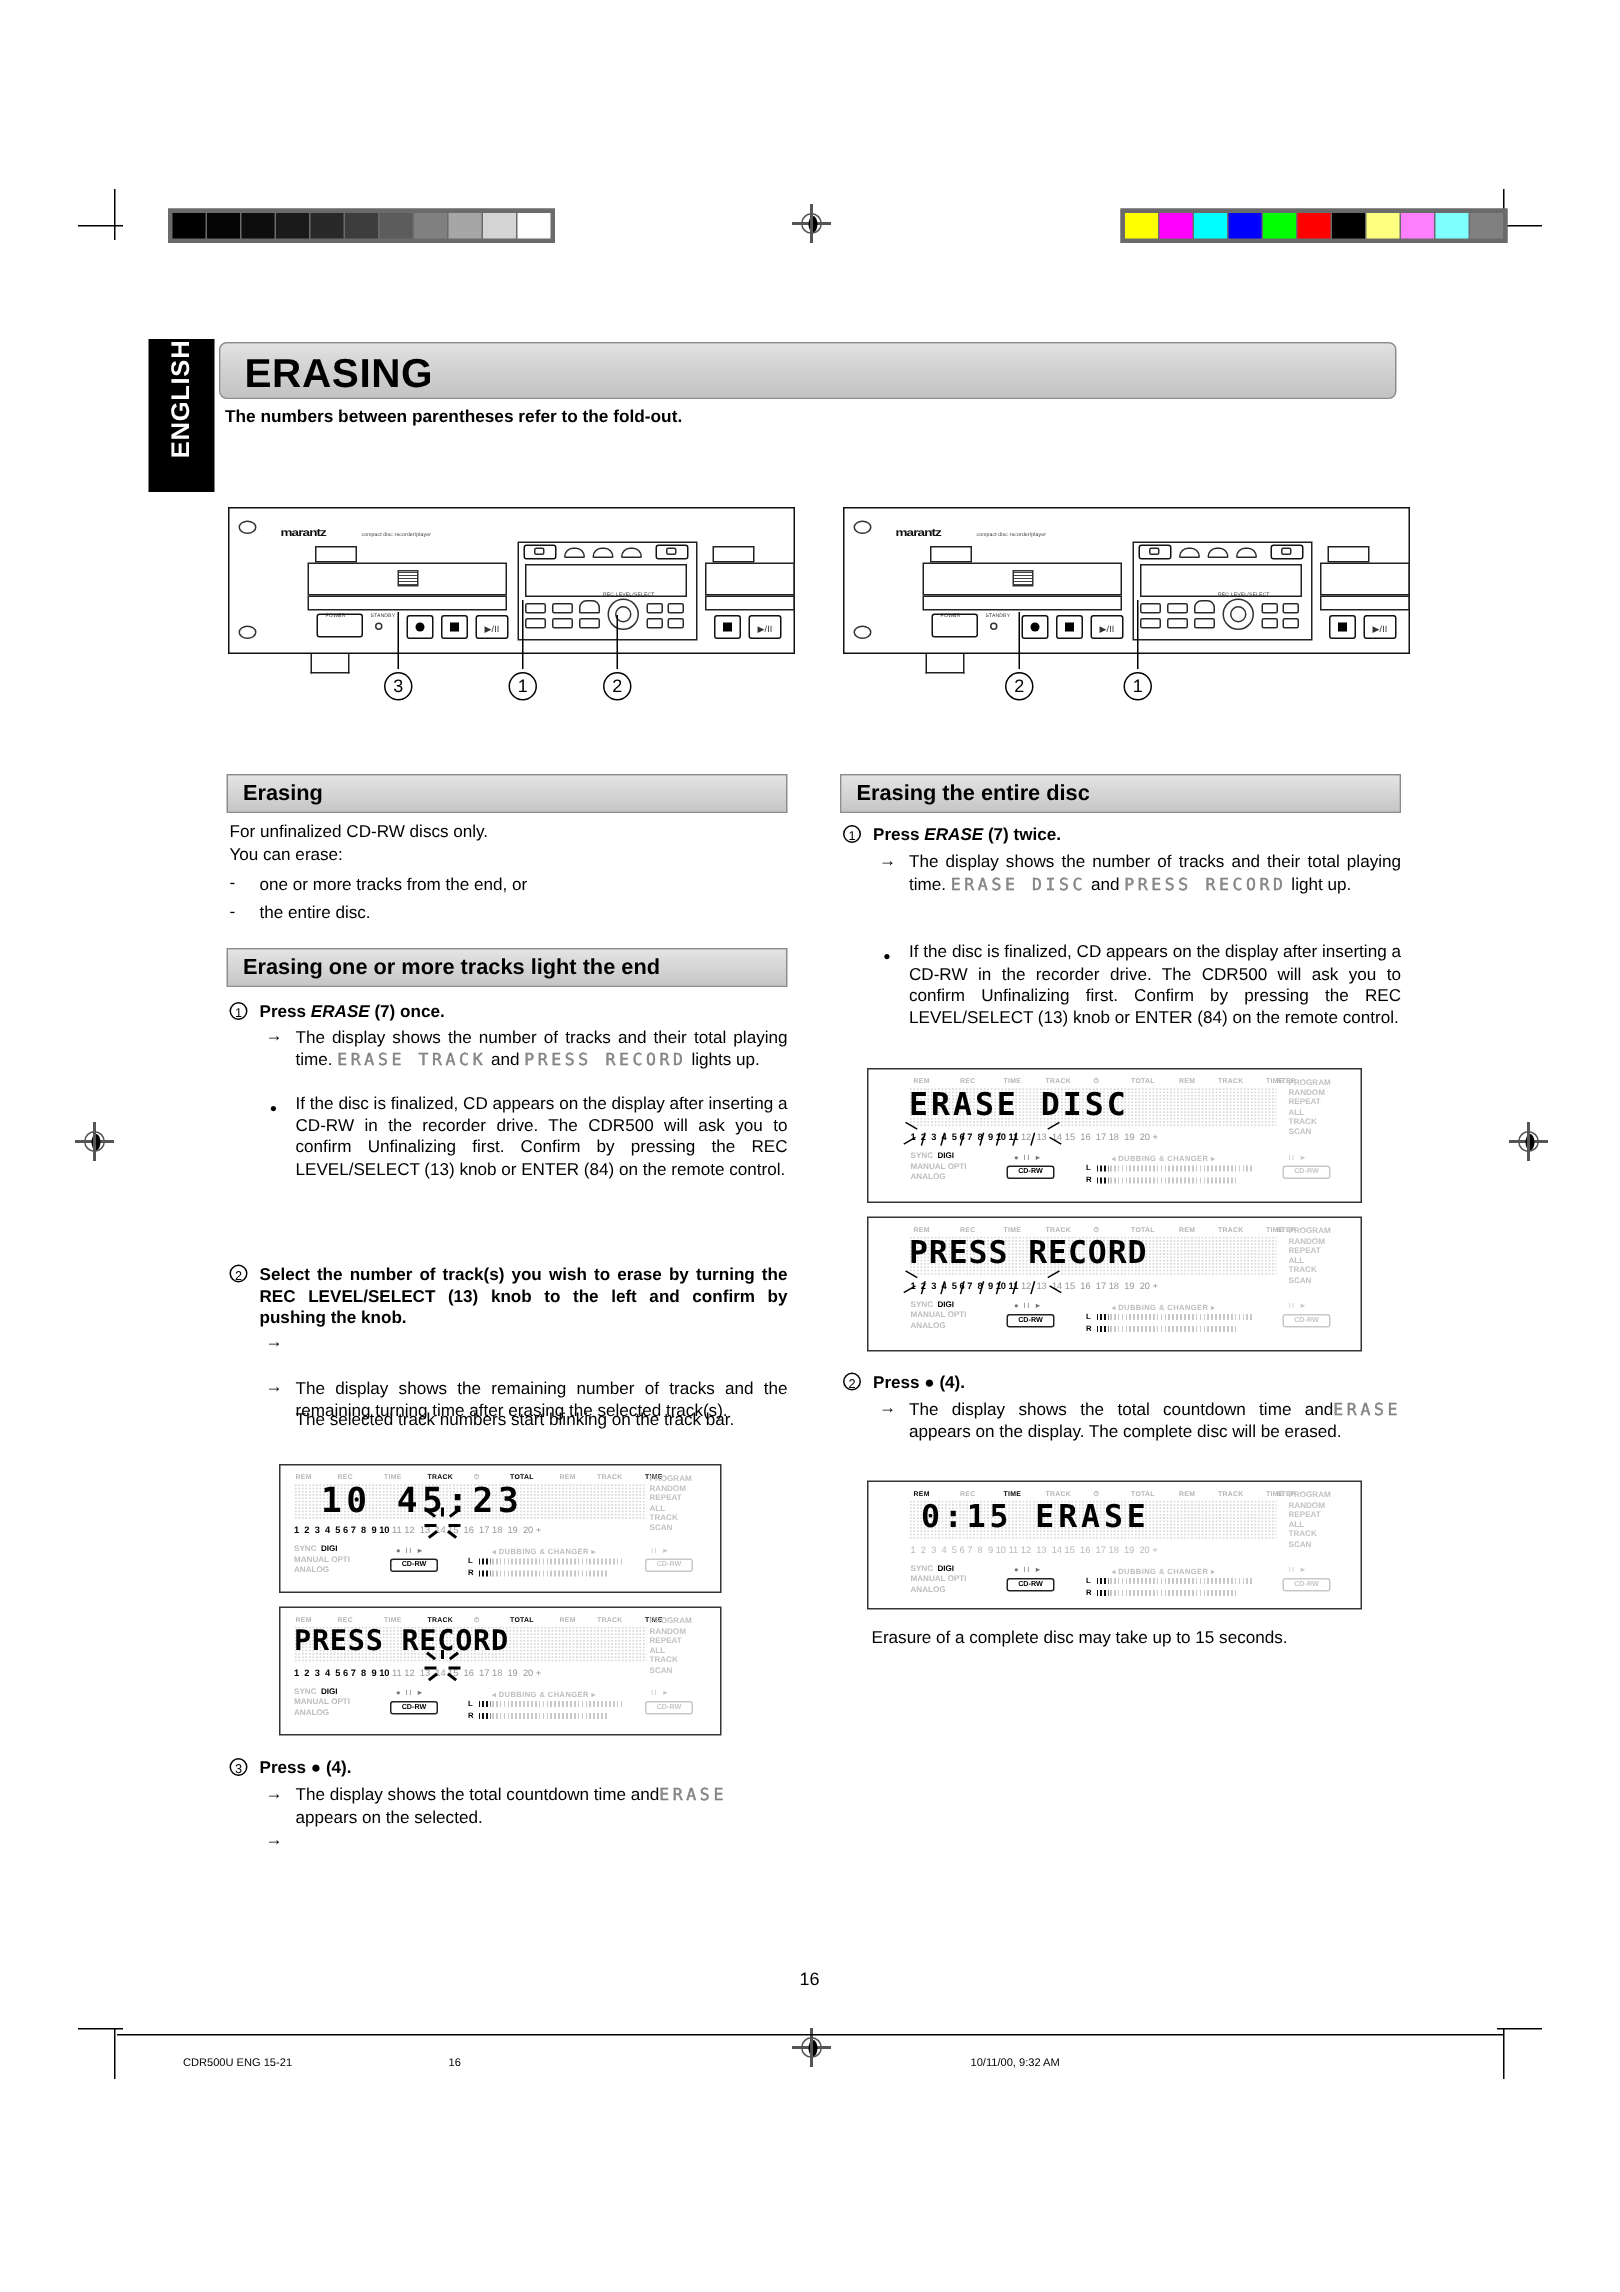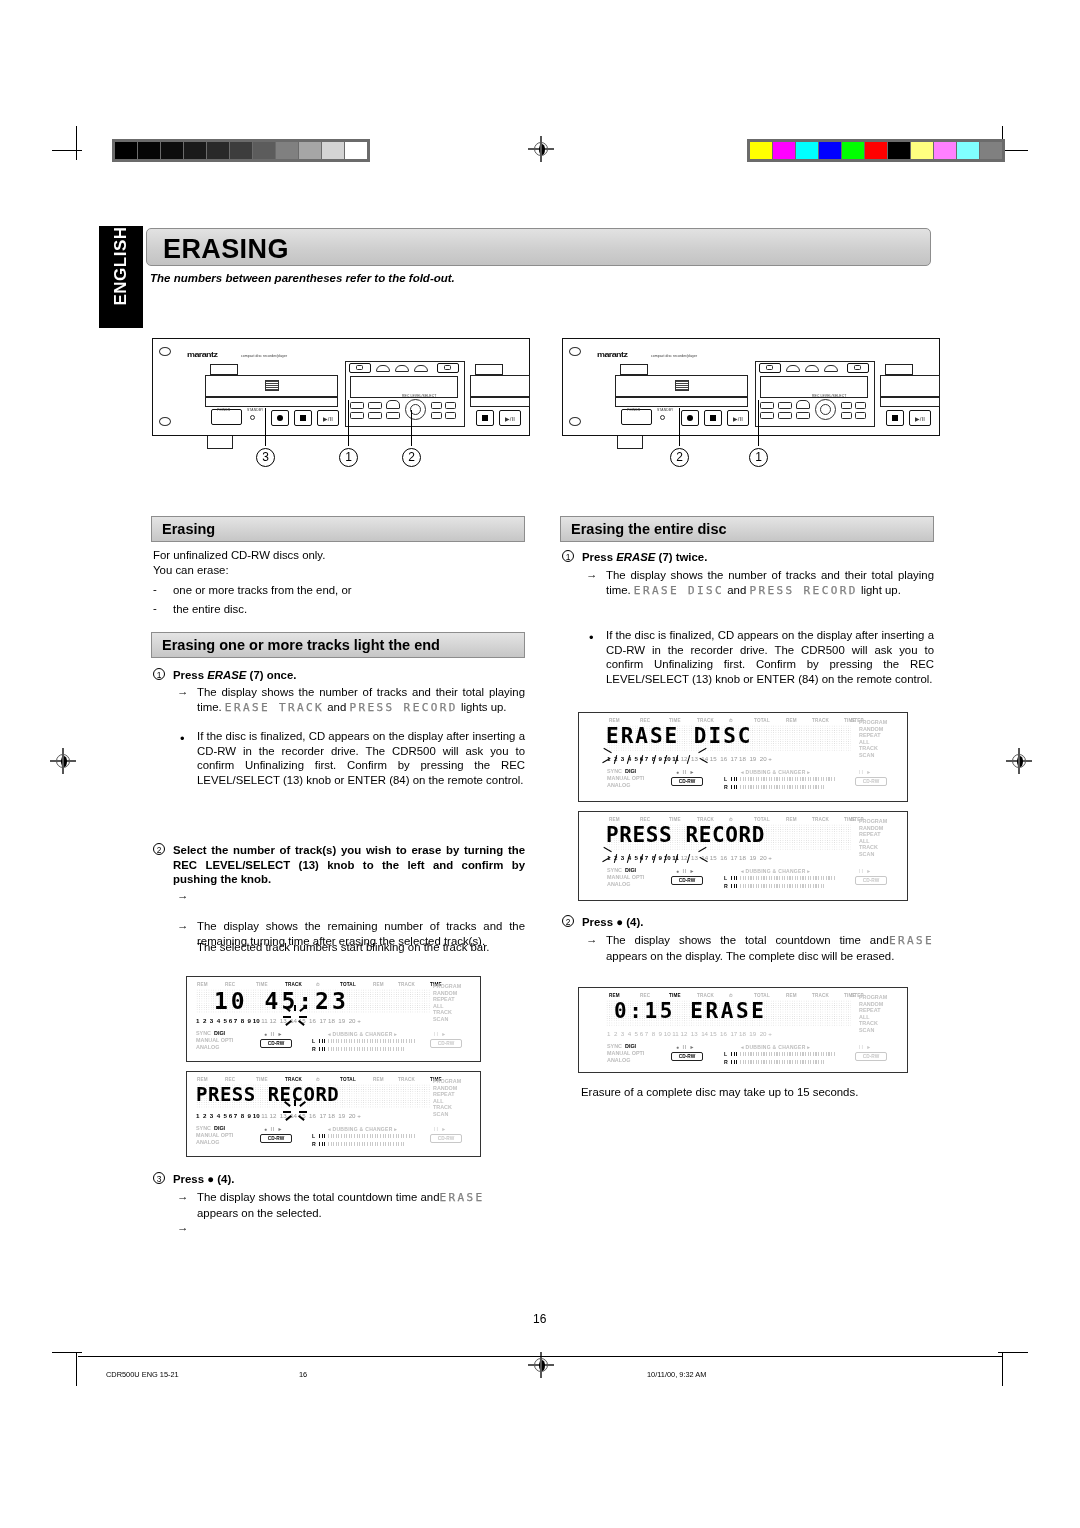--- a/index.html
+++ b/index.html
@@ -26,21 +26,21 @@
     transform:rotate(-90deg);font-weight:bold;font-size:17px;letter-spacing:.5px;
   }
 
   
   .h1bar{
     position:absolute;left:146px;top:228px;width:785px;height:38px;
     background:linear-gradient(to bottom,#e2e2e2 0%,#cfcfcf 55%,#c3c3c3 100%);
     border:1px solid #8d8d8d;border-radius:5px;box-sizing:border-box;
   }
   .h1bar b{position:absolute;left:16px;top:5px;font-size:27px;letter-spacing:.4px;}
-  .subnote{position:absolute;left:150px;top:272px;font-size:11.5px;font-weight:bold;font-style:italic;}
+  .subnote{position:absolute;left:150px;top:272px;font-size:11.5px;font-weight:bold;}
 
   .h2bar{
     position:absolute;height:26px;
     background:linear-gradient(to bottom,#e4e4e4 0%,#d2d2d2 60%,#c6c6c6 100%);
     border:1px solid #8d8d8d;box-sizing:border-box;
   }
   .h2bar b{position:absolute;left:10px;top:4px;font-size:14.5px;}
 
   
   .tx{position:absolute;font-size:11.4px;line-height:14.6px;}
@@ -605,17 +605,17 @@
     <div class="bars hot" style="left:152px;top:72px;width:8px;"></div>
     <div class="bars" style="left:161px;top:72px;width:85px;"></div>
     <div class="transport dim" style="left:280px;top:56px;">II ►</div>
     <div class="cdrw dim" style="left:276px;top:64px;width:32px;height:9px;">CD-RW</div>
   </div>
 
   <div class="tx" style="left:581px;top:1085px;width:352px;">Erasure of a complete disc may take up to 15 seconds.</div>
 
   <div class="pageno" style="left:533px;top:1312px;">16</div>
   <div class="footline" style="left:78px;top:1356px;width:924px;"></div>
-  <div class="ftx" style="left:106px;top:1370px;">CDR500U ENG 15-21</div>
+  <div class="ftx" style="left:122px;top:1370px;">CDR500U ENG 15-21</div>
   <div class="ftx" style="left:299px;top:1370px;">16</div>
   <div class="ftx" style="left:647px;top:1370px;">10/11/00, 9:32 AM</div>
 
 </div>
 
 </body></html>

